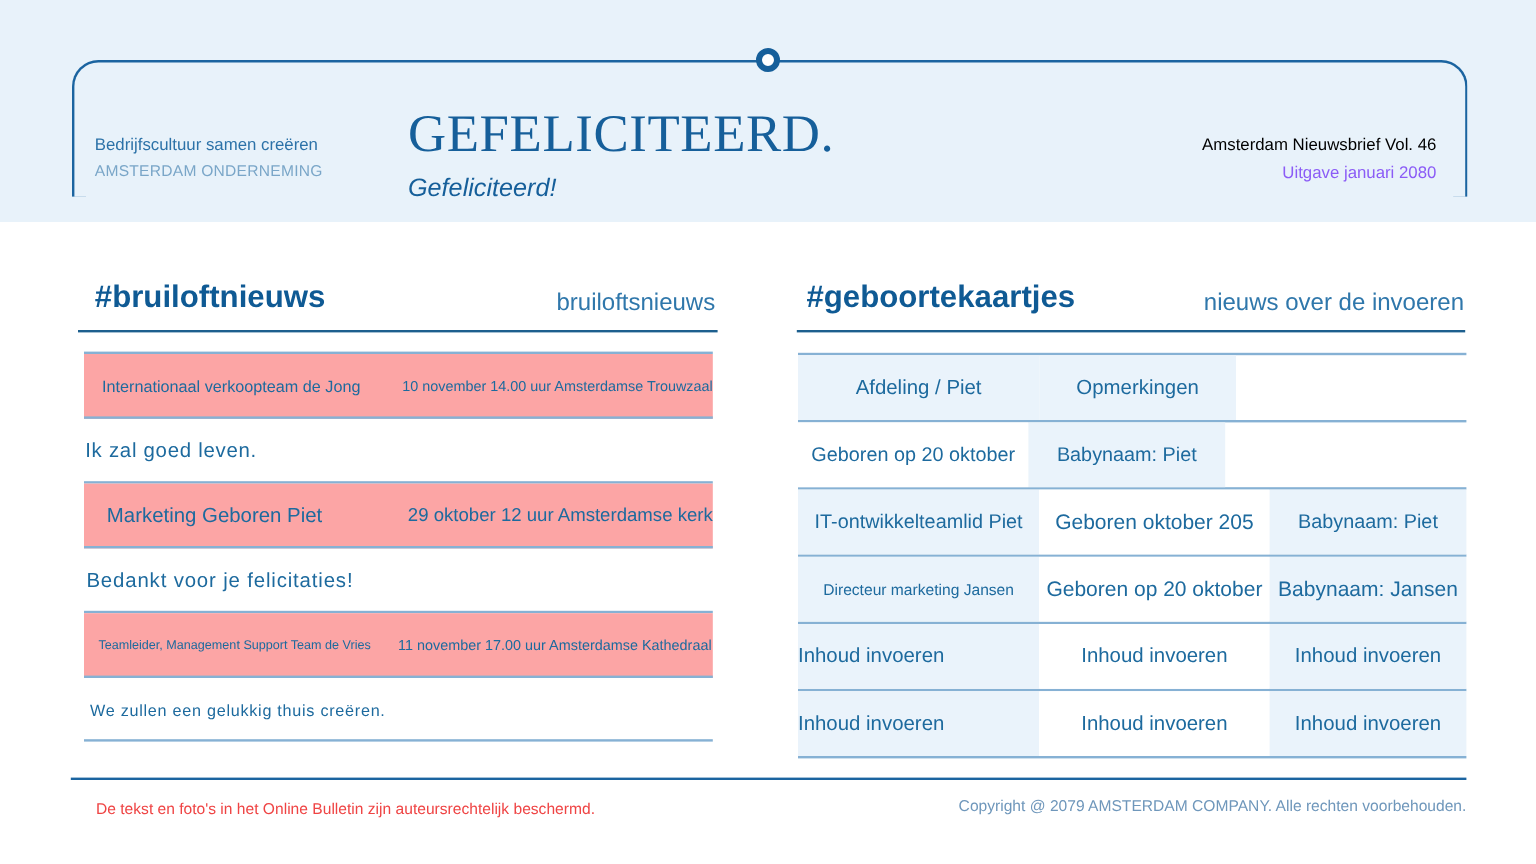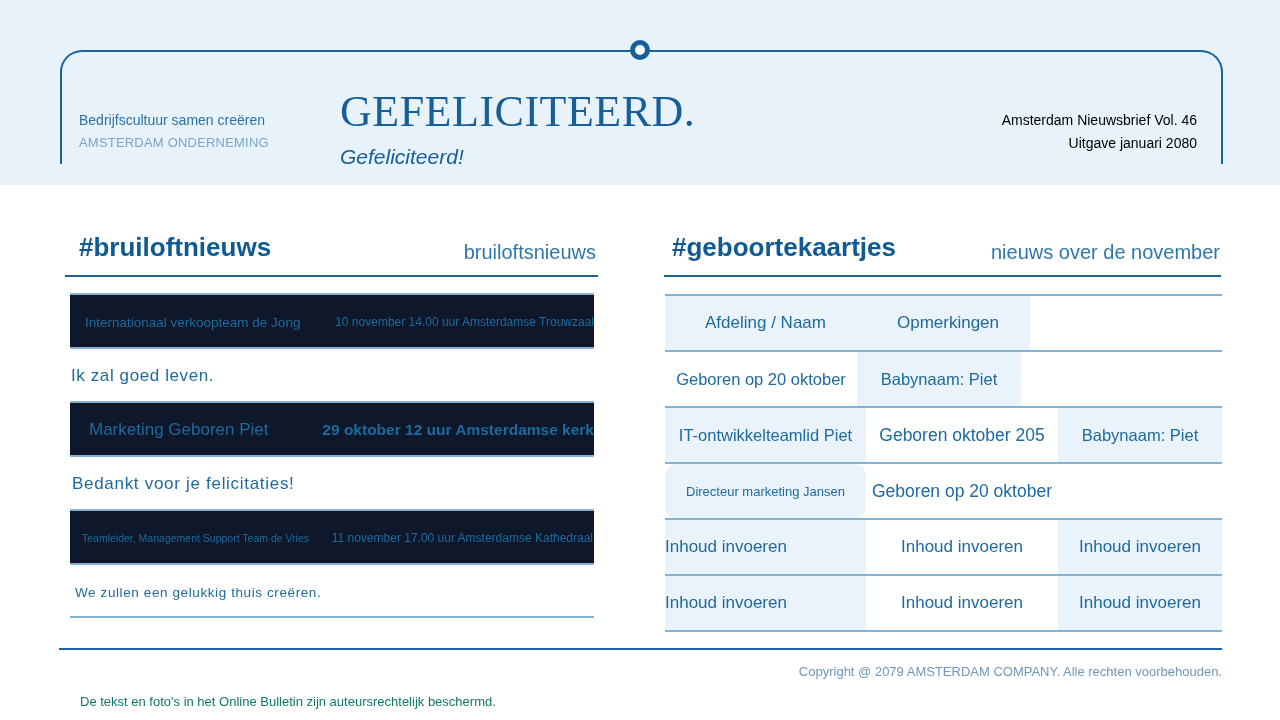--- a/index.html
+++ b/index.html
@@ -17,53 +17,53 @@
     }
     .ring {
       position: absolute; left: 630px; top: 40px; width: 20px; height: 20px;
       border: 5px solid #165f9a; border-radius: 50%; background: #ffffff;
     }
     .hdr-left { position: absolute; left: 79px; top: 111px; }
     .hdr-left .l1 { font-size: 14px; color: #2c72a8; line-height: 18px; }
     .hdr-left .l2 { font-size: 13px; color: #7aa6c8; margin-top: 6px; line-height: 16px; letter-spacing: 0.2px; }
     .hdr-right { position: absolute; right: 83px; top: 111px; text-align: right; }
     .hdr-right .l1 { font-size: 14px; color: #000000; line-height: 18px; }
-    .hdr-right .l2 { font-size: 14px; color: #000000; margin-top: 6px; line-height: 16px; }
+    .hdr-right .l2 { font-size: 14px; color: #8b5cf6; margin-top: 6px; line-height: 16px; }
     .hdr-center { position: absolute; left: 340px; width: 600px; top: 86px; text-align: left; }
     .hdr-center .title {
       font-family: "Liberation Serif", "DejaVu Serif", serif;
       font-size: 44px; color: #165f9a; letter-spacing: 0.5px; line-height: 52px;
     }
     .hdr-center .sub { font-size: 21px; color: #165f9a; margin-top: 6px; line-height: 26px; font-style: italic; }
 
     .sec-title {
       position: absolute; font-weight: bold; font-size: 26px; color: #0f5a94; line-height: 32px;
     }
     .sec-sub { position: absolute; font-size: 20px; color: #2f77ab; line-height: 24px; text-align: right; }
     .sec-rule { position: absolute; height: 1.5px; background: #1d5f8e; }
 
     .list-row {
       position: absolute; left: 70px; width: 524px; height: 54px;
       display: flex; align-items: center; color: #1d6a9e;
     }
-    .list-row.shaded { background: #0f172a; }
+    .list-row.shaded { background: #fca5a5; }
     .row-border { position: absolute; left: 70px; width: 524px; height: 2px; background: #86b1d4; }
 
     .table {
       position: absolute; left: 665px; top: 294px; width: 557px;
     }
     .trow { position: relative; height: 54px; display: flex; }
     .tcell { display: flex; align-items: center; justify-content: center; color: #1d6a9e; font-size: 16.5px; white-space: nowrap; }
     .c1 { width: 201px; background: #eaf3fb; }
     .c2 { width: 192px; background: #ffffff; }
     .c3 { width: 164px; background: #eaf3fb; }
     .tborder { height: 2px; background: #86b1d4; width: 557px; }
 
     .footer-rule { position: absolute; left: 59px; top: 648px; width: 1163px; height: 2px; background: #1b64a0; }
-    .foot-left { position: absolute; left: 80px; top: 666px; font-size: 13px; color: #0f766e; line-height: 16px; margin-top: 28px; }
+    .foot-left { position: absolute; left: 80px; top: 666px; font-size: 13px; color: #ef4444; line-height: 16px; }
     .foot-right { position: absolute; right: 58px; top: 664px; font-size: 13px; color: #6f97bb; line-height: 16px; text-align: center; }
   </style>
 </head>
 <body>
 
 <div class="header-band"></div>
 <div class="frame"></div>
 <div class="ring"></div>
 
 <div class="hdr-left">
@@ -91,63 +91,64 @@
     <span style="position:absolute; left:15px; font-size:13.5px;">Internationaal verkoopteam de Jong</span>
     <span style="position:absolute; right:0; font-size:12px;">10 november 14.00 uur Amsterdamse Trouwzaal</span>
   </div>
   <div class="row-border" style="top:347px;"></div>
   <div class="list-row" style="top:349px;">
     <span style="position:absolute; left:1px; font-size:17px; letter-spacing:0.6px;">Ik zal goed leven.</span>
   </div>
   <div class="row-border" style="top:401px;"></div>
   <div class="list-row shaded" style="top:403px;">
     <span style="position:absolute; left:19px; font-size:17px;">Marketing Geboren Piet</span>
-    <span style="position:absolute; right:0; font-size:15.5px;font-weight:bold;">29 oktober 12 uur Amsterdamse kerk</span>
+    <span style="position:absolute; right:0; font-size:15.5px;">29 oktober 12 uur Amsterdamse kerk</span>
   </div>
   <div class="row-border" style="top:455px;"></div>
   <div class="list-row" style="top:457px;">
     <span style="position:absolute; left:2px; font-size:17px; letter-spacing:0.7px;">Bedankt voor je felicitaties!</span>
   </div>
   <div class="row-border" style="top:509px;"></div>
   <div class="list-row shaded" style="top:511px;">
     <span style="position:absolute; left:12px; font-size:10.5px;">Teamleider, Management Support Team de Vries</span>
     <span style="position:absolute; right:1px; font-size:12px;">11 november 17.00 uur Amsterdamse Kathedraal</span>
   </div>
   <div class="row-border" style="top:563px;"></div>
   <div class="list-row" style="top:565px;">
     <span style="position:absolute; left:5px; font-size:13.5px; letter-spacing:0.6px;">We zullen een gelukkig thuis creëren.</span>
   </div>
   <div class="row-border" style="top:616px;"></div>
 </div>
 
 <div class="sec-title" style="left:672px; top:231px;">#geboortekaartjes</div>
-<div class="sec-sub" style="left:920px; width:300px; top:240px;">nieuws over de november</div>
+<div class="sec-sub" style="left:920px; width:300px; top:240px;">nieuws over de invoeren</div>
 <div class="sec-rule" style="left:664px; width:557px; top:275px;"></div>
 
 <div class="table">
   <div class="tborder"></div>
   <div class="trow">
-    <div class="tcell c1" style="font-size:17px;">Afdeling / Naam</div>
+    <div class="tcell c1" style="font-size:17px;">Afdeling / Piet</div>
     <div class="tcell c3" style="font-size:17px;">Opmerkingen</div>
   </div>
   <div class="tborder"></div>
   <div class="trow">
     <div class="tcell c2">Geboren op 20 oktober</div>
     <div class="tcell c3">Babynaam: Piet</div>
   </div>
   <div class="tborder"></div>
   <div class="trow">
     <div class="tcell c1">IT-ontwikkelteamlid Piet</div>
     <div class="tcell c2" style="font-size:17.5px;">Geboren oktober 205</div>
     <div class="tcell c3">Babynaam: Piet</div>
   </div>
   <div class="tborder"></div>
   <div class="trow">
-    <div class="tcell c1" style="font-size:13px;border-radius:11px;">Directeur marketing Jansen</div>
+    <div class="tcell c1" style="font-size:13px;">Directeur marketing Jansen</div>
     <div class="tcell c2" style="font-size:17.5px;">Geboren op 20 oktober</div>
+    <div class="tcell c3" style="font-size:17.5px;">Babynaam: Jansen</div>
   </div>
   <div class="tborder"></div>
   <div class="trow">
     <div class="tcell c1" style="justify-content:flex-start; font-size:17px;">Inhoud invoeren</div>
     <div class="tcell c2" style="font-size:17px;">Inhoud invoeren</div>
     <div class="tcell c3" style="font-size:17px;">Inhoud invoeren</div>
   </div>
   <div class="tborder"></div>
   <div class="trow">
     <div class="tcell c1" style="justify-content:flex-start; font-size:17px;">Inhoud invoeren</div>

